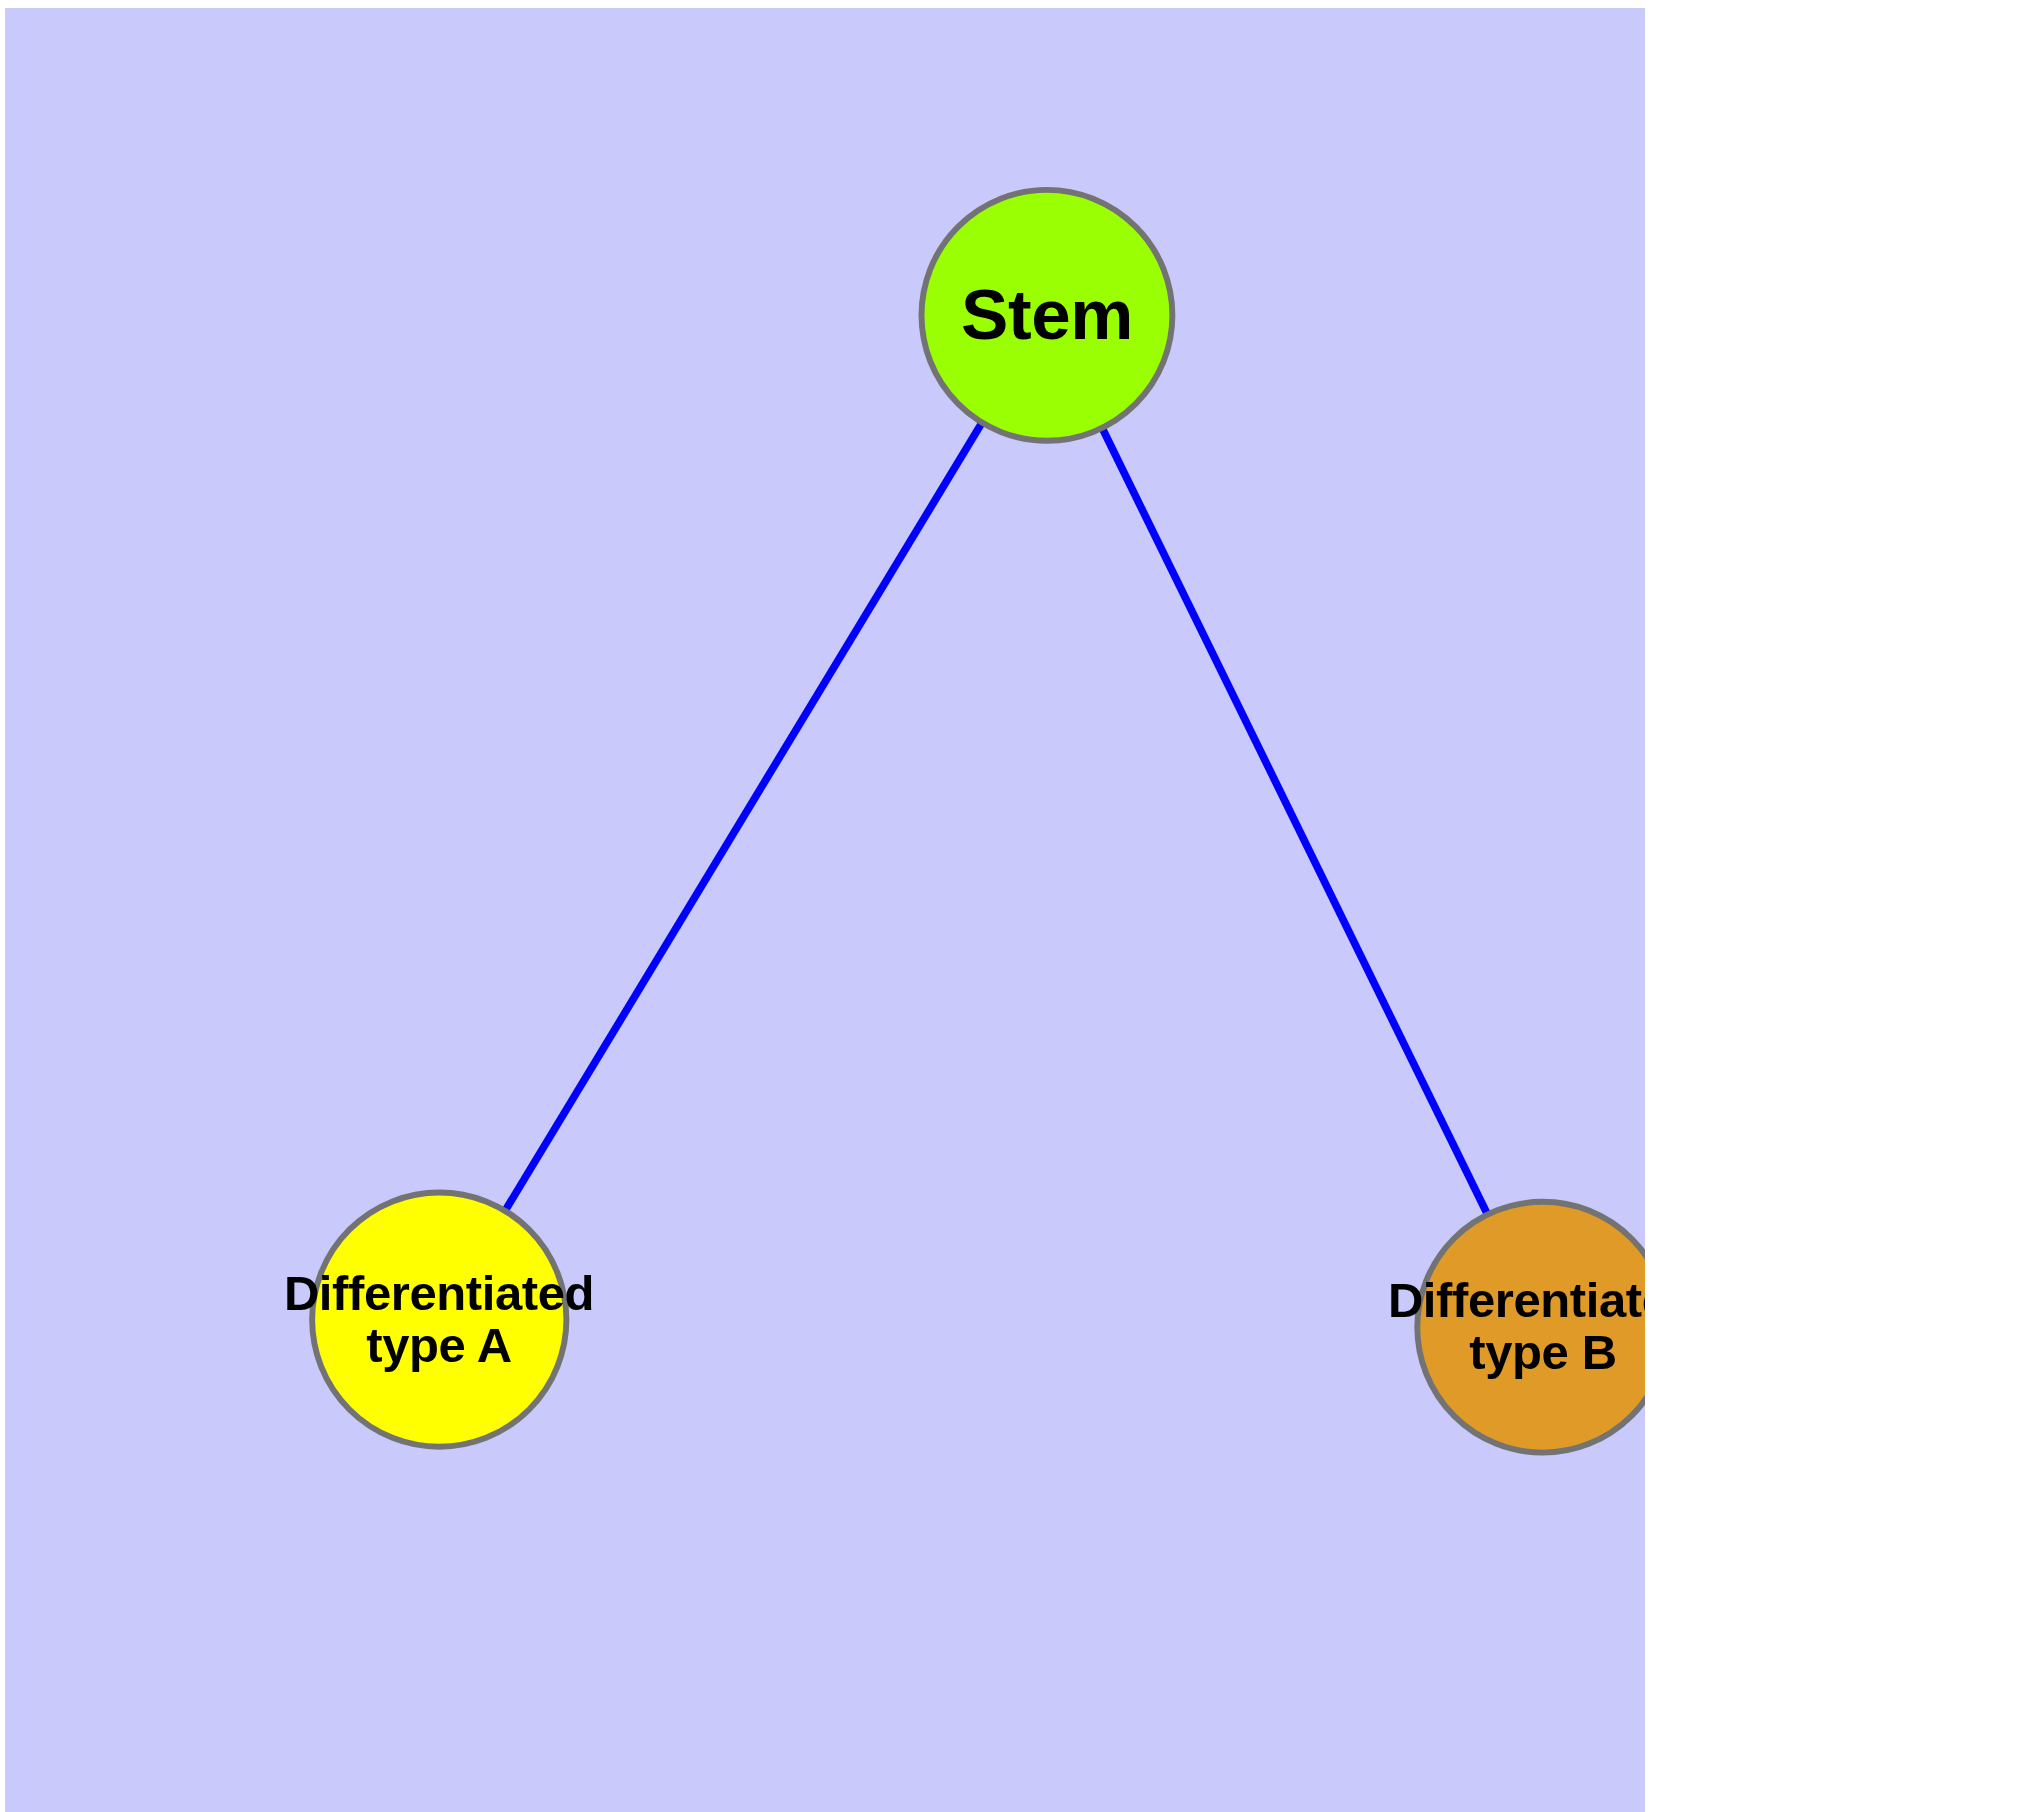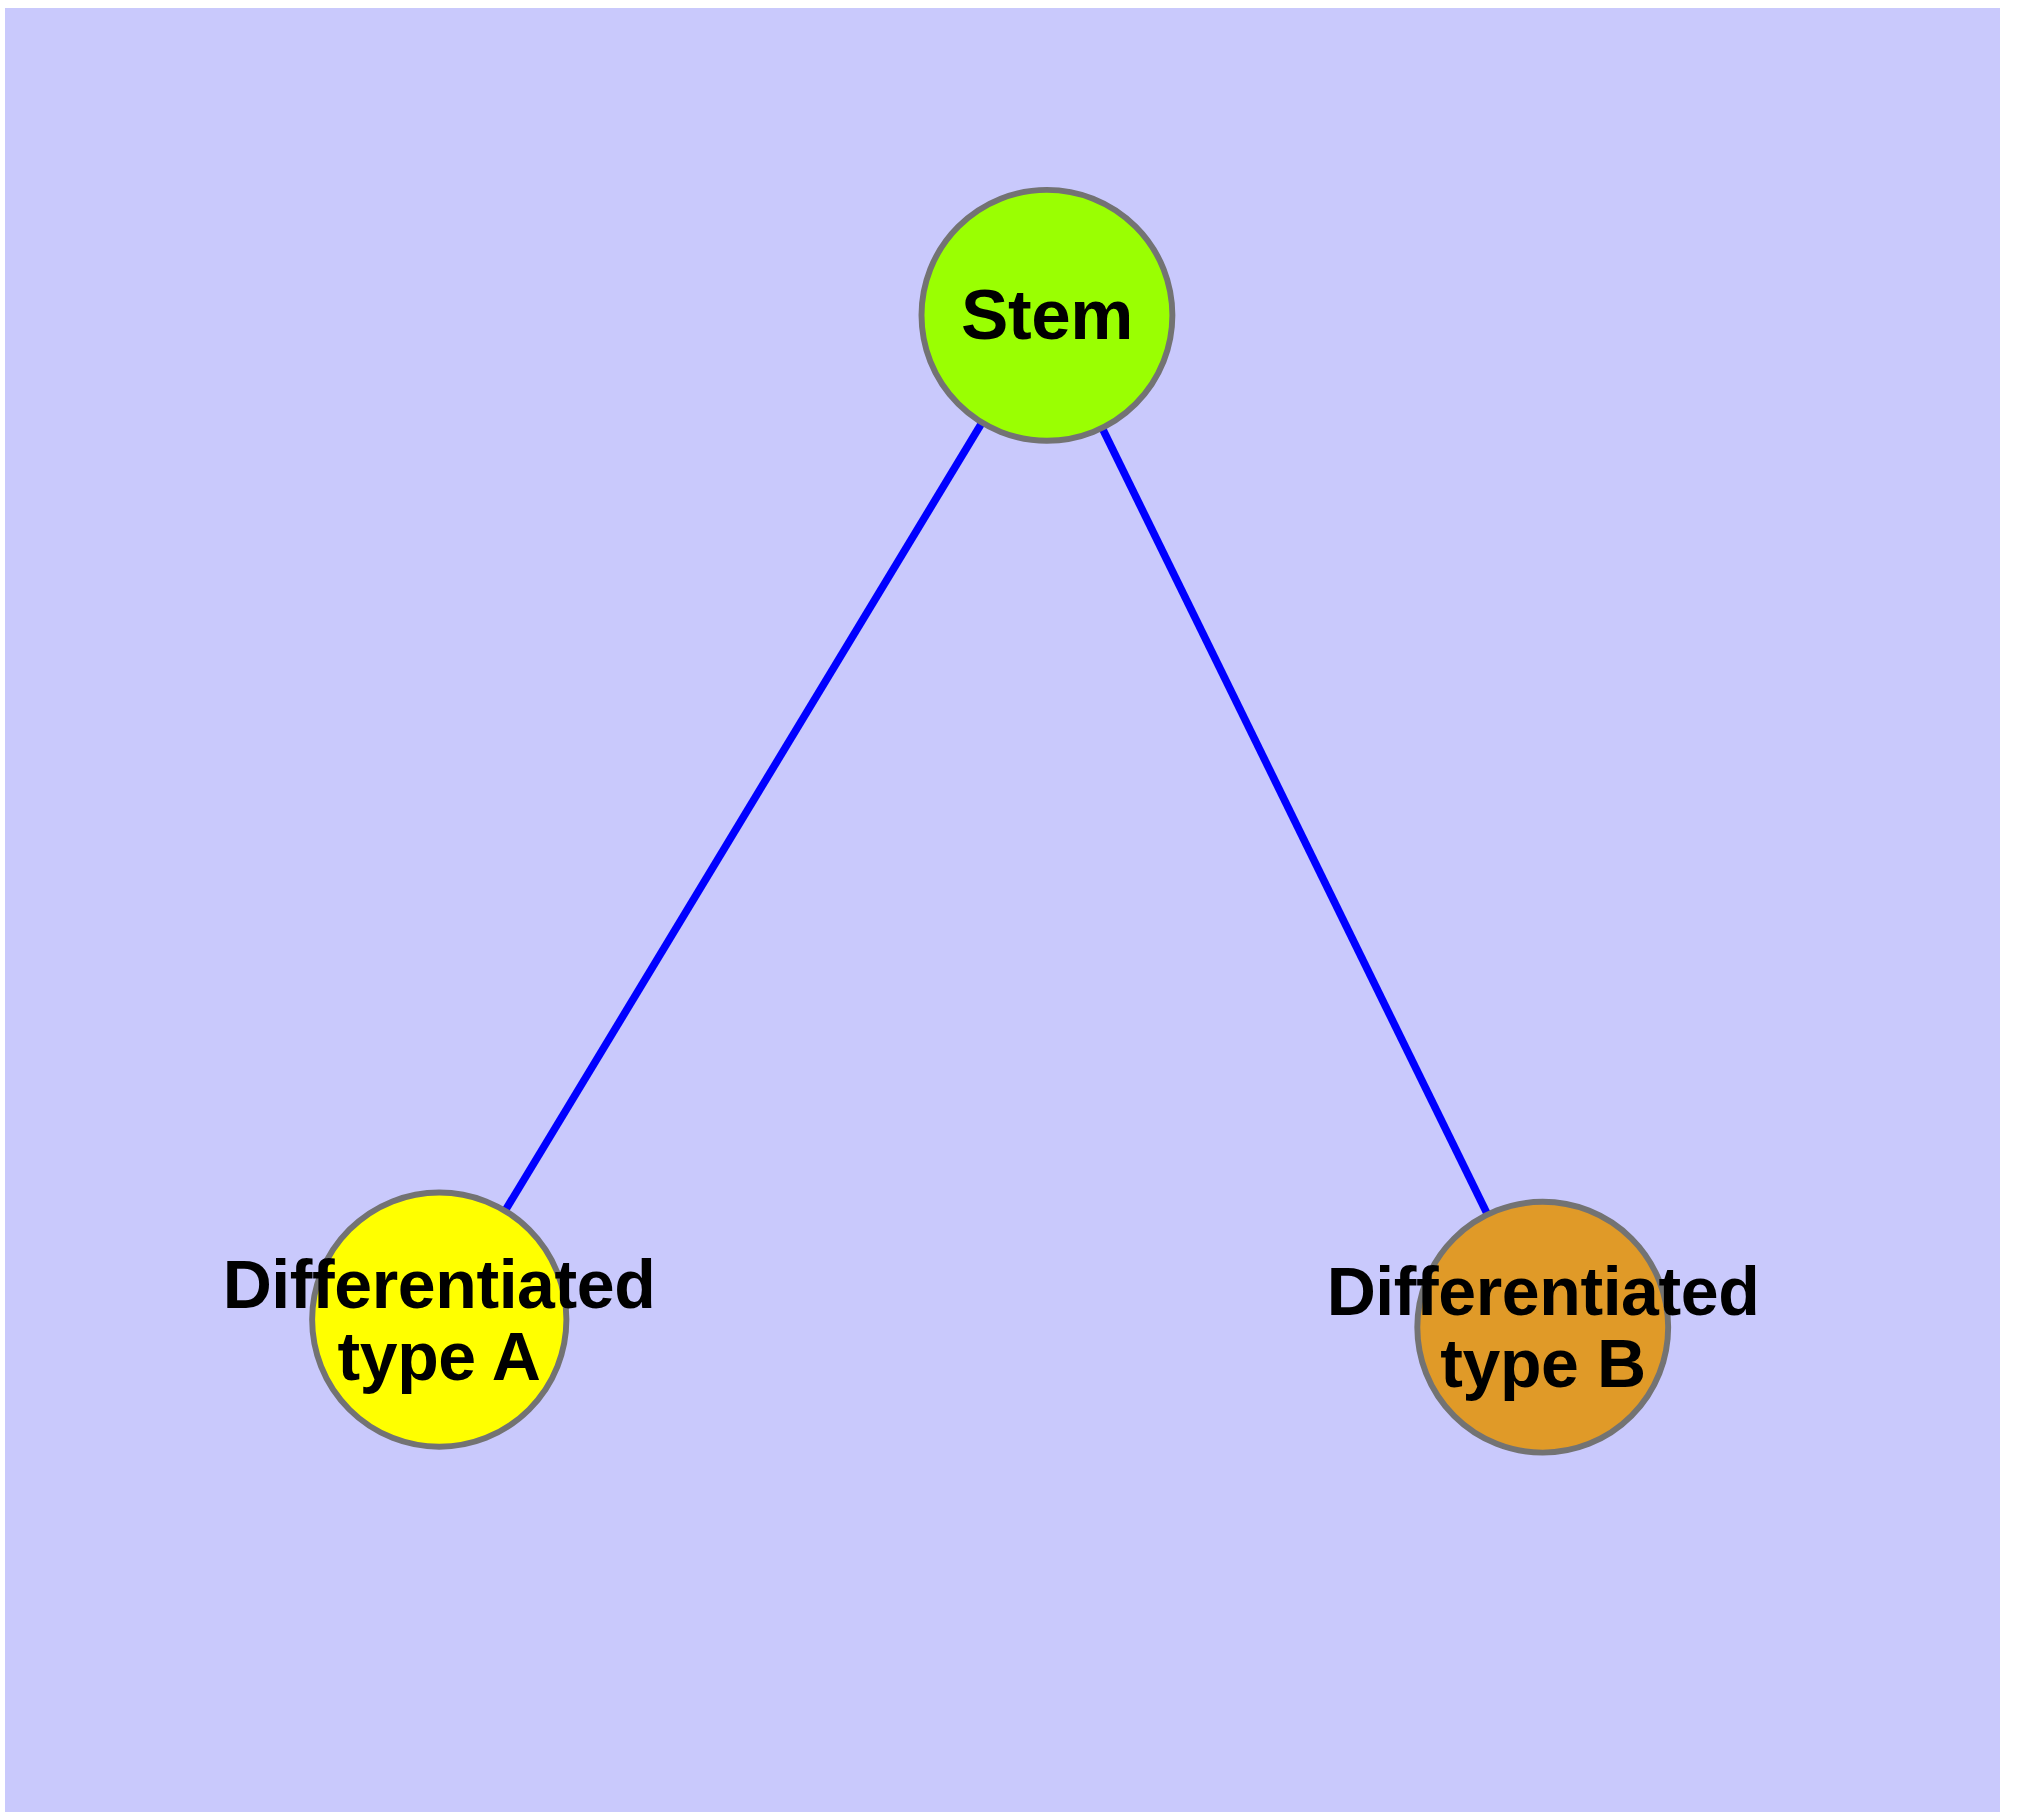--- a/index.html
+++ b/index.html
@@ -39,28 +39,28 @@
     white-space: pre;
     line-height: 1.06;
     letter-spacing: -0.4px;
     pointer-events: none;
     transform: translate(-50%, -50%);
   }
   .node-label.root {
     font-size: 71px;
   }
   .node-label.leaf {
-    font-size: 68px;
+    font-size: 49px;
     text-align: center;
   }
 </style>
 </head>
 <body>
 
-<div id="canvas" style="width: 2000px; height: 1812px; background: rgb(255, 255, 255);">
+<div id="canvas" style="width: 1645px; height: 1812px; background: rgb(255, 255, 255);">
   <div id="plot-area" style="background: rgb(201, 201, 252);"></div>
 
   <svg id="graph-svg" viewBox="0 0 2384 2138" xmlns="http://www.w3.org/2000/svg">
     <g id="edges-layer">
         <line x1="1235" y1="372" x2="518" y2="1557" stroke="#0000ff" stroke-width="9" stroke-linecap="butt"></line>
         <line x1="1235" y1="372" x2="1820" y2="1566" stroke="#0000ff" stroke-width="9" stroke-linecap="butt"></line>
       </g>
     <g id="nodes-layer">
         <circle cx="1235" cy="372" r="148" fill="#9aff02" stroke="#737373" stroke-width="7"></circle>
         <circle cx="518" cy="1557" r="150" fill="#ffff00" stroke="#737373" stroke-width="7"></circle>

